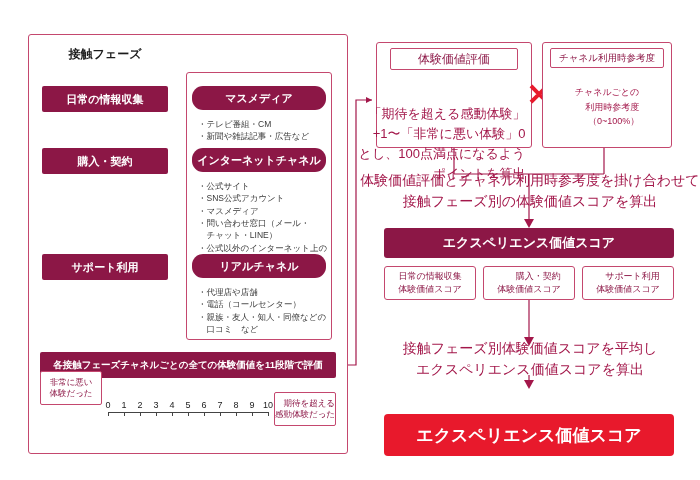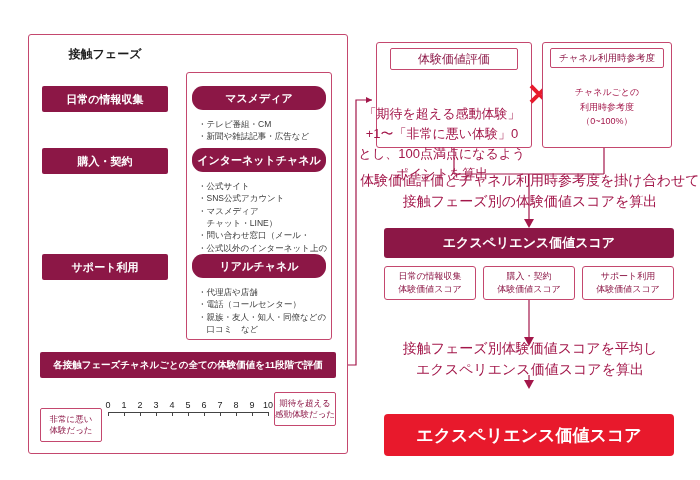--- a/index.html
+++ b/index.html
@@ -15,21 +15,21 @@
     overflow: hidden;
   }
   #root {
     position: relative;
     width: 700px;
     height: 480px;
   }
 
   
   .abs { position: absolute; box-sizing: border-box; }
-  .ctr { display: flex; align-items: center; justify-content: center; text-align: center; }
+  .ctr { display: flex; align-items: center; justify-content: center; text-align: right; }
   .filled {
     background: #8c1746;
     color: #ffffff;
     font-weight: bold;
   }
   .bullets {
     font-size: 8.5px;
     line-height: 1.45;
     color: #3a3a3a;
     padding: 4px 4px 4px 6px;
@@ -129,37 +129,37 @@
   <div class="abs bullets" style="left:192px; top:114px; width:136px;">
     <div>・テレビ番組・CM</div>
     <div>・新聞や雑誌記事・広告など</div>
   </div>
 
   <div class="abs ctr filled chan-box" style="left:192px; top:148px; width:134px; height:24px;">インターネットチャネル</div>
   <div class="abs bullets" style="left:192px; top:176px; width:140px;">
     <div>・公式サイト</div>
     <div>・SNS公式アカウント</div>
     <div>・マスメディア</div>
+    <div>・問い合わせ窓口（メール・</div>
     <div>　チャット・LINE）</div>
-    <div>・問い合わせ窓口（メール・</div>
     <div>・公式以外のインターネット上の</div>
     <div>　記事・広告　など</div>
   </div>
 
   <div class="abs ctr filled chan-box" style="left:192px; top:254px; width:134px; height:24px;">リアルチャネル</div>
   <div class="abs bullets" style="left:192px; top:282px; width:140px;">
     <div>・代理店や店舗</div>
     <div>・電話（コールセンター）</div>
     <div>・親族・友人・知人・同僚などの</div>
     <div>　口コミ　など</div>
   </div>
 
   <div class="abs ctr eval-bar">各接触フェーズチャネルごとの全ての体験価値を11段階で評価</div>
 
-  <div class="abs ctr scale-end" style="left:40px; top:408px; white-space:pre;">非常に悪い
+  <div class="abs ctr scale-end" style="left:40px; top:371px; white-space:pre;">非常に悪い
 体験だった</div>
   <div class="abs ctr scale-end" style="left:274px; top:392px; white-space:pre;">期待を超える
 感動体験だった</div>
 
   <div class="abs" style="left:108px; top:412px; width:160px; height:1px; background:#444;">
     <span class="tick" style="left:0px;"></span>
     <span class="tick" style="left:16px;"></span>
     <span class="tick" style="left:32px;"></span>
     <span class="tick" style="left:48px;"></span>
     <span class="tick" style="left:64px;"></span>

